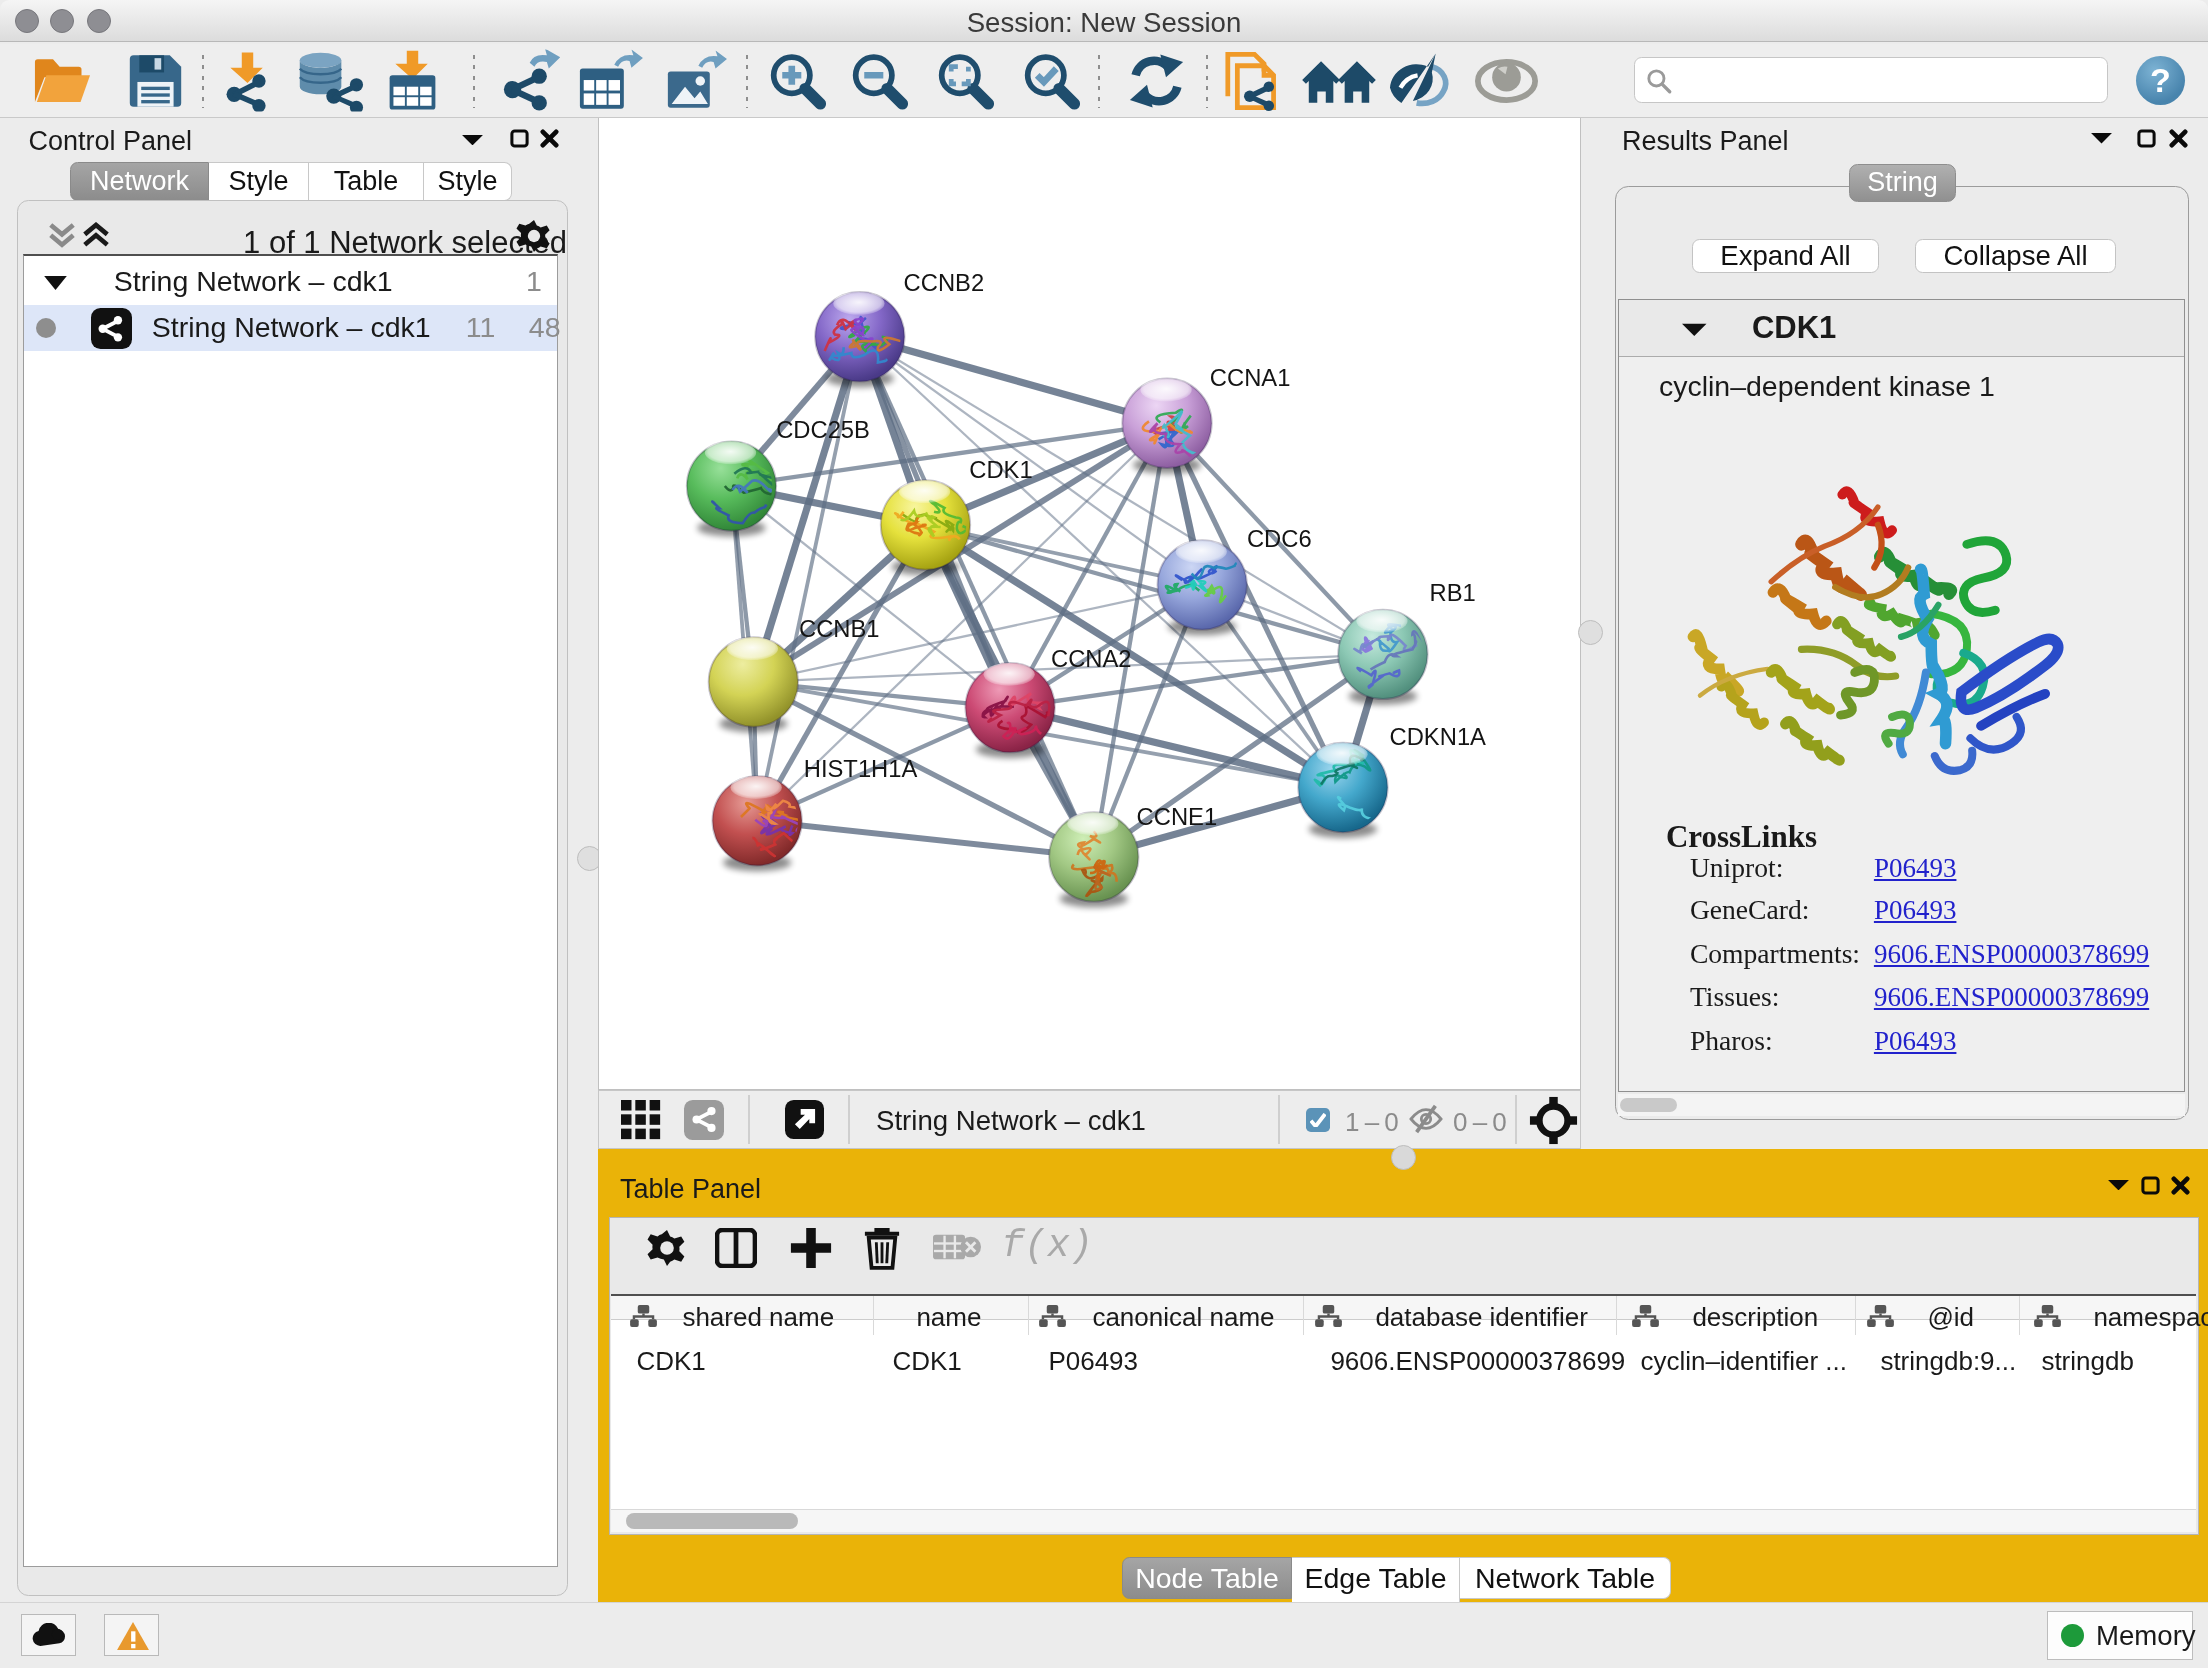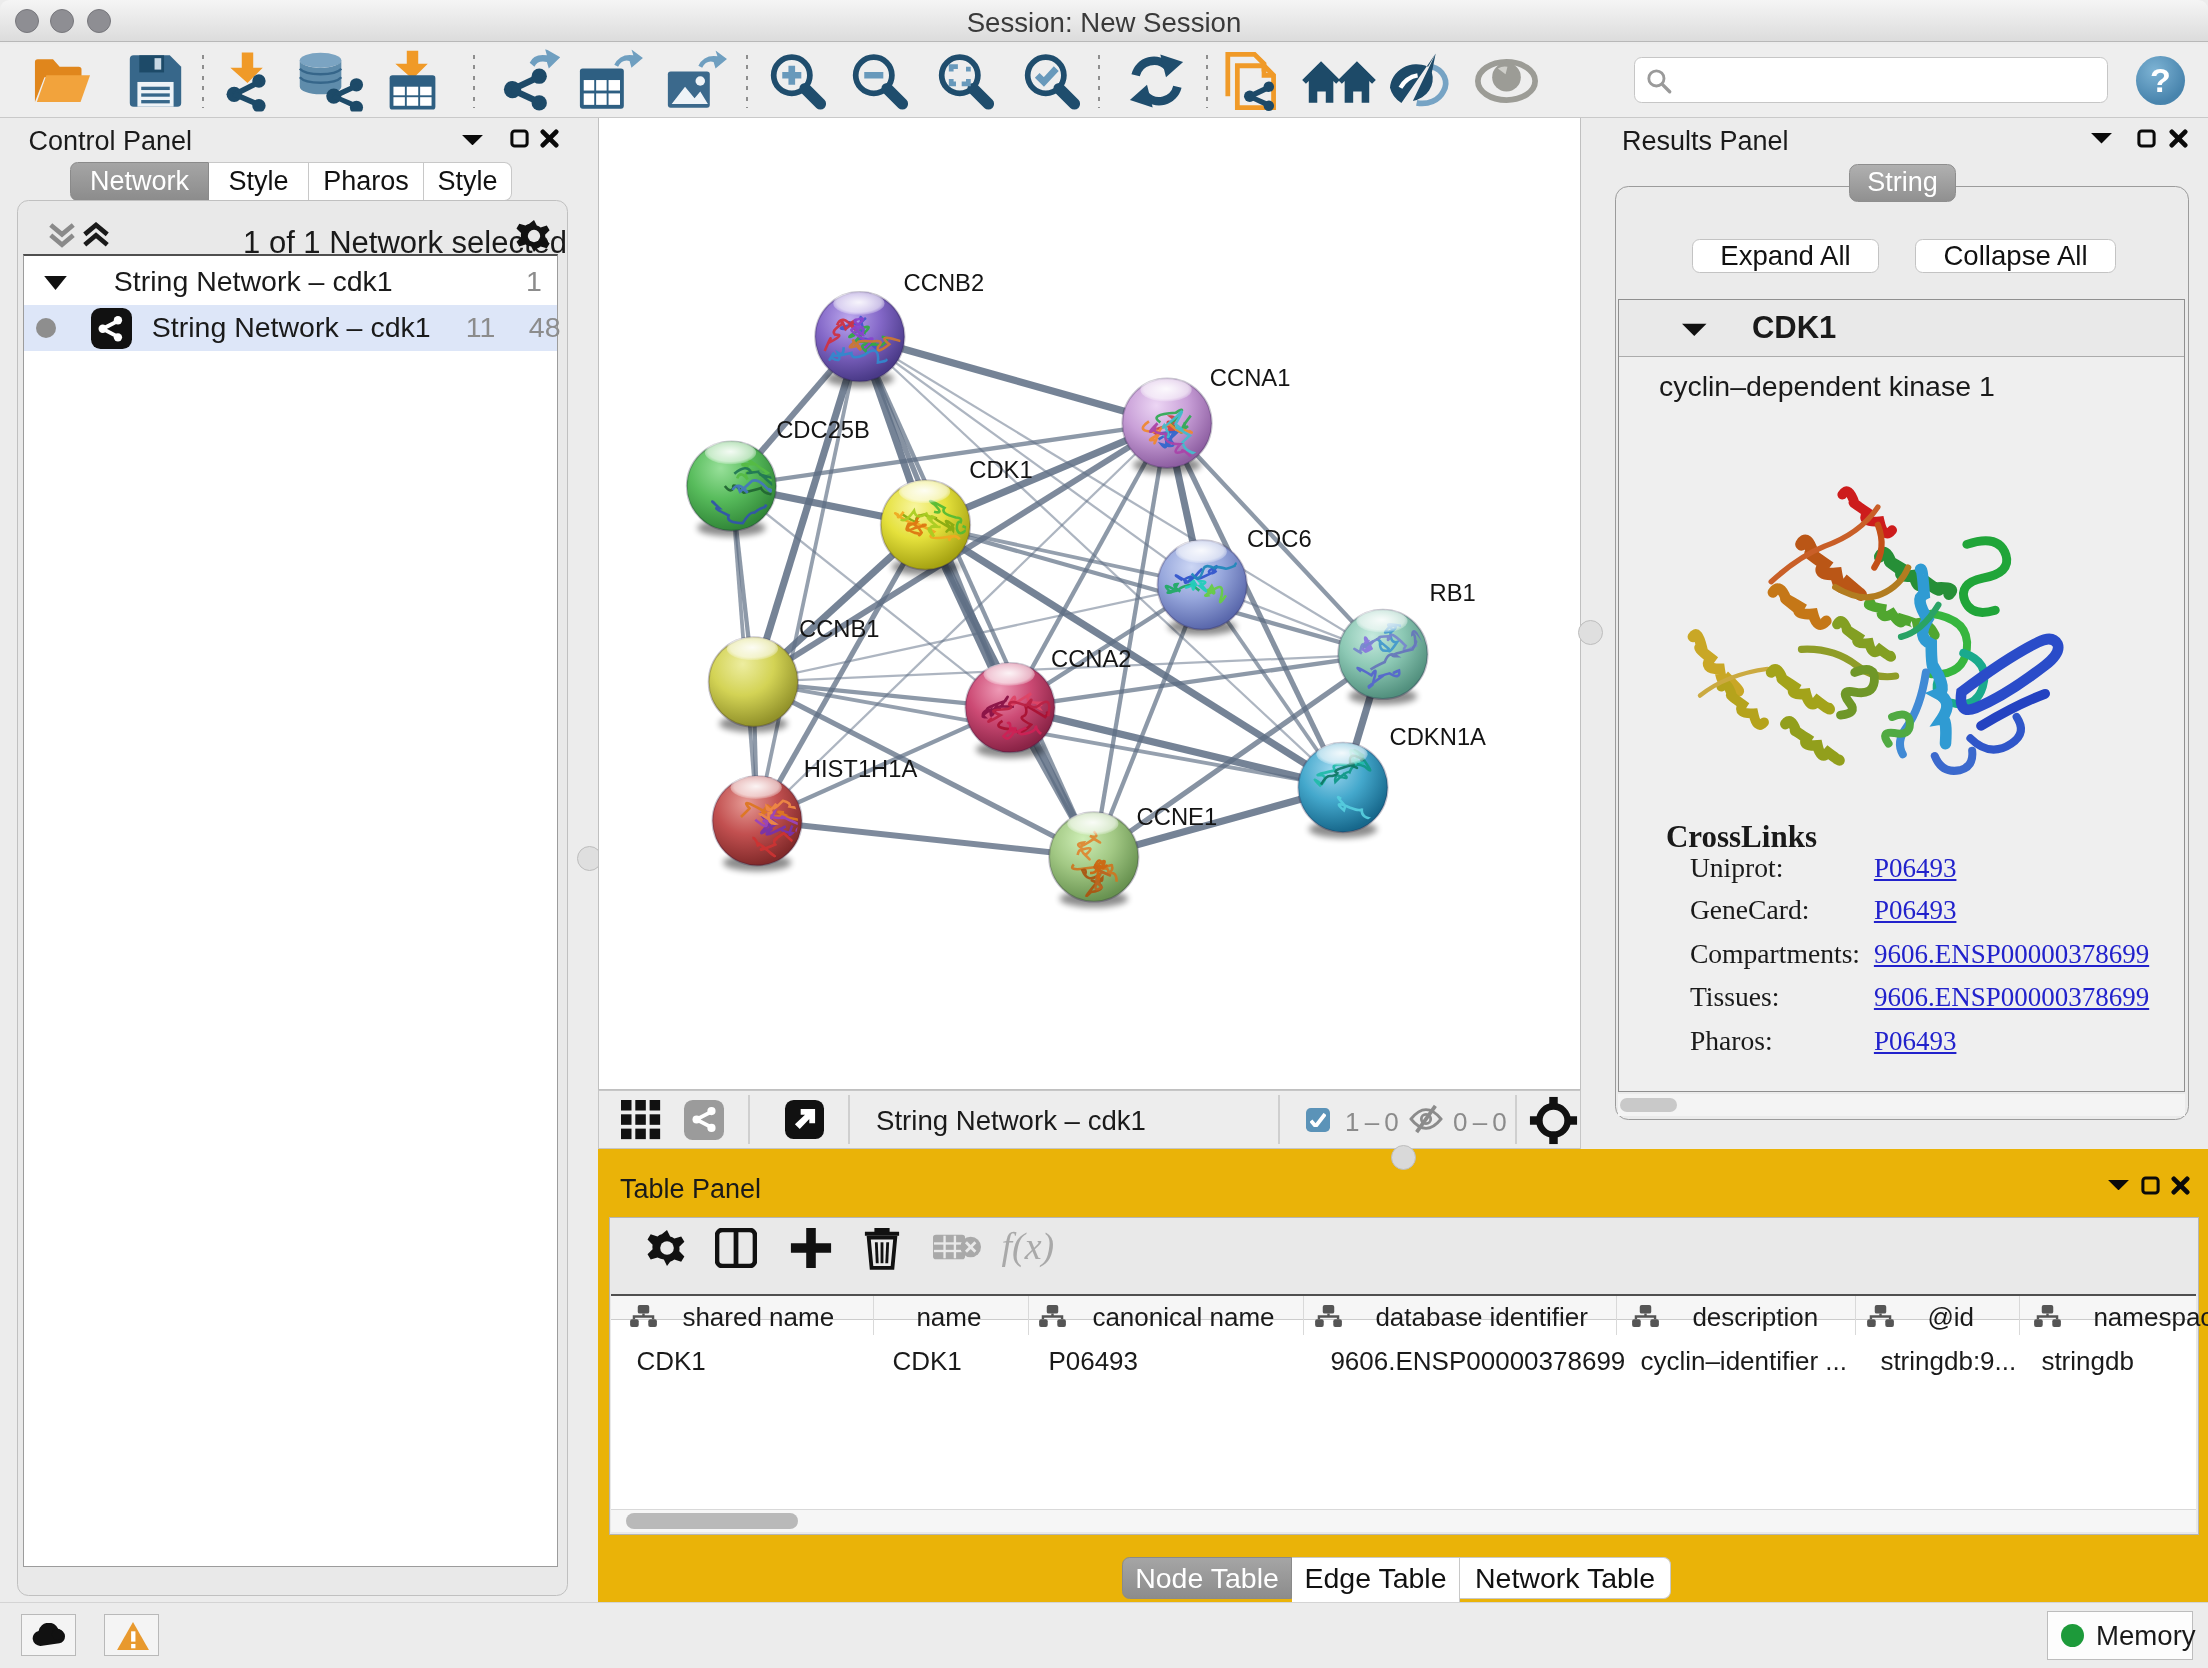--- a/index.html
+++ b/index.html
@@ -185,21 +185,21 @@
     </svg>
     <svg class="abs" style="left:510px;top:11.4px" width="19" height="19" viewBox="0 0 20 20">
       <rect x="2" y="2" width="16" height="16" rx="3" fill="none" stroke="#0a0a0a" stroke-width="3.2"></rect>
     </svg>
     <svg class="abs" style="left:540px;top:11.4px" width="19" height="19" viewBox="0 0 20 20">
       <path d="M3 3 L17 17 M17 3 L3 17" stroke="#0a0a0a" stroke-width="5" stroke-linecap="round"></path>
     </svg>
   <div class="seg" style="left:70px;top:44px">
     <div class="sel" style="width:139px">Network</div>
     <div style="width:100px">Style</div>
-    <div style="width:115px">Pharos</div>
+    <div style="width:115px">Table</div>
     <div style="width:88px">Style</div>
   </div>
   <div class="abs" style="left:17px;top:82px;width:551px;height:1396px;background:#e9e9e9;border:1.9px solid #c0c0c0;border-radius:11.4px">
     <div class="abs" style="left:0;top:15px;width:100%;height:38px">
       <svg class="abs" style="left:28.5px;top:5.7px" width="30" height="28.5" viewBox="0 0 32 30">
           <g fill="none" stroke="#8a8a8a" stroke-width="5">
             <path d="M4 3 l12 10 12-10"></path>
             <path d="M4 14 l12 10 12-10"></path>
           </g>
         </svg>
@@ -719,21 +719,21 @@
         <g fill="#a9a9a9">
           <rect x="0" y="4" width="34" height="26" rx="3"></rect>
           <rect x="1" y="12" width="32" height="2.5" fill="#e9e9e9"></rect>
           <rect x="1" y="20" width="32" height="2.5" fill="#e9e9e9"></rect>
           <rect x="11" y="5" width="2.5" height="24" fill="#e9e9e9"></rect>
           <rect x="22" y="5" width="2.5" height="24" fill="#e9e9e9"></rect>
           <circle cx="40" cy="17" r="11"></circle>
         </g>
         <path d="M35 12 l10 10 M45 12 l-10 10" stroke="#e9e9e9" stroke-width="3"></path>
       </svg>
-    <div class="abs" style="left:392px;top:5.7px;font-size:38px;font-style:italic;color:#a9a9a9;font-family:Liberation Serif, serif">f(x)</div>
+    <div class="abs" style="left:392px;top:5.7px;font-size:38px;font-style:italic;color:#a9a9a9;font-family:Liberation Mono, monospace">f(x)</div>
     <div class="abs" style="left:1.9px;top:76px;width:1585px;height:215px;background:#fff;border-top:2.9px solid #4f4f4f">
       <div class="abs" style="left:0;top:0;width:100%;height:24px;background:#f6f6f6;border-bottom:1.9px solid #cccccc;font-size:26px">
         <div class="abs" style="left:0;top:0;width:263px;height:39px;border-right:1.9px solid #d9d9d9"></div>
         <div class="abs" style="left:265px;top:0;width:153px;height:39px;border-right:1.9px solid #d9d9d9"></div>
         <div class="abs" style="left:420px;top:0;width:273px;height:39px;border-right:1.9px solid #d9d9d9"></div>
         <div class="abs" style="left:695px;top:0;width:311px;height:39px;border-right:1.9px solid #d9d9d9"></div>
         <div class="abs" style="left:1008px;top:0;width:237px;height:39px;border-right:1.9px solid #d9d9d9"></div>
         <div class="abs" style="left:1247px;top:0;width:162px;height:39px;border-right:1.9px solid #d9d9d9"></div>
         <svg class="abs hier" style="left:19px;top:8.6px" viewBox="0 0 28 23" width="27" height="22">
             <use href="#hierg"></use>

